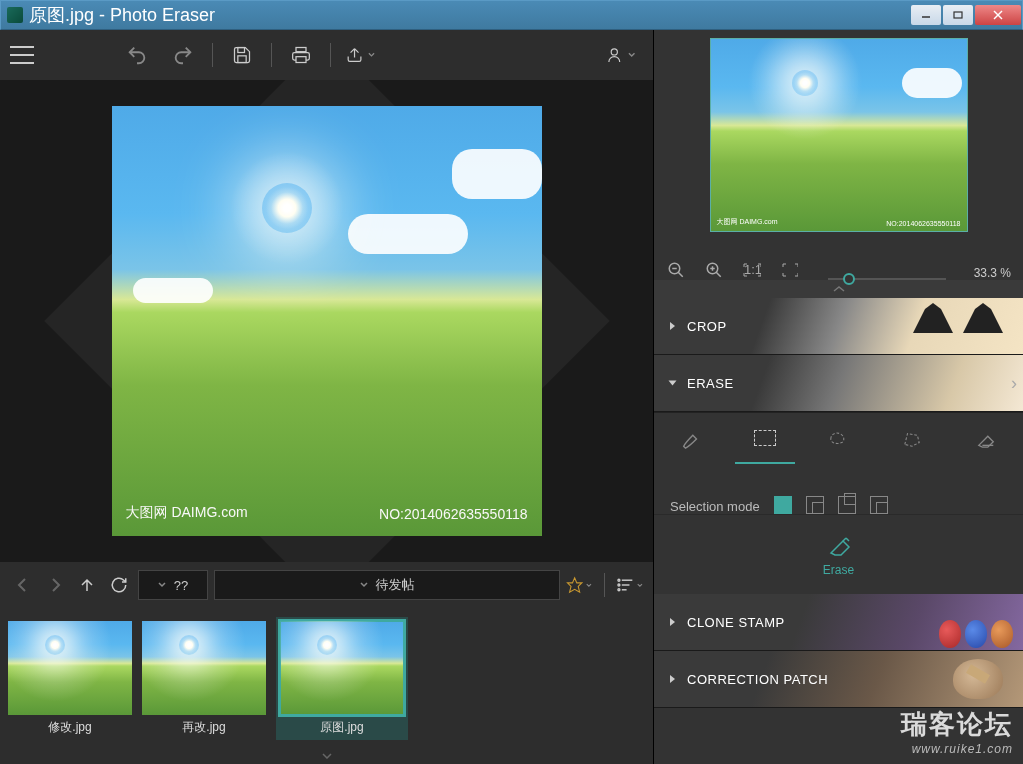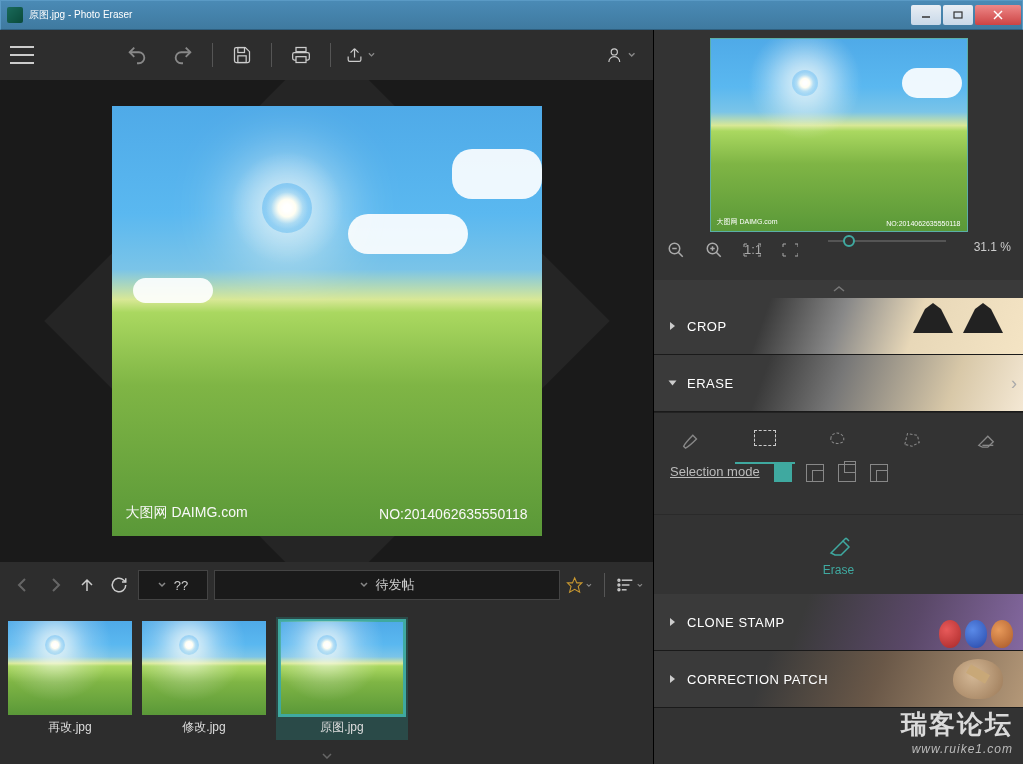--- a/index.html
+++ b/index.html
@@ -1,20 +1,20 @@
 <!DOCTYPE html>
 <html><head>
 <meta charset="utf-8">
 <style>
 * { margin: 0; padding: 0; box-sizing: border-box; font-family: "Segoe UI", sans-serif; font-size: 13px; }
 body { background: #2a2a2a; color: #ccc; width: 1023px; height: 764px; overflow: hidden; }
 
 .titlebar { height: 30px; background: linear-gradient(to bottom, #4a8ab5, #3f7aa0); display: flex; align-items: center; border: 1px solid #5a9ac5; border-bottom: 1px solid #2f5f7f; }
 .titlebar-icon { width: 16px; height: 16px; margin: 0 6px; background: linear-gradient(135deg,#1a6a5a,#0a4a3a); border-radius: 2px; }
-.titlebar-text { color: #fff; font-size: 10px; flex: 1; }
+.titlebar-text { color: #fff; font-size: 18px; flex: 1; }
 .win-controls { display: flex; }
 .win-btn { width: 30px; height: 20px; display: flex; align-items: center; justify-content: center; margin: 0 1px; font-size: 11px; color: #333; border-radius: 2px; }
 .win-min { background: linear-gradient(to bottom,#e8eef4,#c8d8e8); }
 .win-max { background: linear-gradient(to bottom,#e8eef4,#c8d8e8); }
 .win-close { background: linear-gradient(to bottom,#e88,#c44); color: #fff; width: 46px; }
 
 .main-layout { display: flex; height: calc(100% - 30px); }
 .left-panel { flex: 1; display: flex; flex-direction: column; background: #1e1e1e; }
 .right-panel { width: 370px; background: #333; display: flex; flex-direction: column; border-left: 1px solid #000; }
 
@@ -46,21 +46,21 @@
 .thumb-item { display: flex; flex-direction: column; align-items: center; gap: 4px; }
 .thumb-item.active .thumb-img { outline: 3px solid #3fa9a0; outline-offset: -1px; }
 .thumb-item.active { background: #2a4a48; padding: 4px; align-items: center; }
 .thumb-img { width: 124px; height: 94px; }
 .thumb-label { font-size: 12px; color: #ddd; }
 .strip-footer { height: 16px; background: #2d2d2d; display: flex; align-items: center; justify-content: center; color: #666; }
 
 
 .preview-box { height: 210px; display: flex; align-items: center; justify-content: center; padding: 8px; }
 .preview-img { width: 256px; height: 192px; outline: 1px solid #5aafa7; }
-.zoom-row { height: 40px; display: flex; align-items: flex-start; padding: 0 12px; gap: 18px; }
+.zoom-row { height: 40px; display: flex; align-items: flex-end; padding: 0 12px; gap: 18px; }
 .zoom-icon { width: 20px; height: 20px; display: flex; align-items: center; justify-content: center; color: #999; }
 .slider-track { flex: 1; height: 2px; background: #555; position: relative; margin: 0 10px; }
 .slider-thumb { position: absolute; left: 18%; top: 50%; transform: translate(-50%,-50%); width: 12px; height: 12px; border: 2px solid #3fa9a0; border-radius: 50%; background: #333; }
 .zoom-pct { color: #ccc; font-size: 12px; }
 .up-chevron-row { height: 18px; display: flex; align-items: center; justify-content: center; color: #777; background: #3a3a3a; }
 
 .section { position: relative; border-bottom: 1px solid #1a1a1a; overflow: hidden; text-align: center; }
 .section-header { height: 56px; display: flex; align-items: center; padding: 0 16px; gap: 12px; color: #fff; font-size: 13px; letter-spacing: 0.5px; position: relative; }
 .section-arrow { width: 0; height: 0; border-left: 5px solid #ccc; border-top: 4px solid transparent; border-bottom: 4px solid transparent; }
 .section-arrow.down { transform: rotate(90deg); }
@@ -70,21 +70,21 @@
 .bg-clone { background: linear-gradient(110deg, #3a3a3a 40%, #5a4868 70%, #8468a0 100%); }
 .expand-arrow-right { position: absolute; right: 6px; top: 50%; transform: translateY(-50%); color: #aaa; font-size: 18px; }
 .hands { position: absolute; right: 20px; top: 5px; display: flex; gap: 10px; }
 .hand { width: 40px; height: 30px; background: #222; clip-path: polygon(0 100%, 30% 20%, 50% 0, 70% 20%, 100% 100%); }
 
 .erase-tools { height: 52px; background: #333; display: flex; align-items: center; justify-content: space-around; border-top: 1px solid #222; }
 .erase-tool { width: 60px; height: 100%; display: flex; align-items: center; justify-content: center; color: #888; }
 .erase-tool.active { border-bottom: 2px solid #3fa9a0; color: #ccc; }
 .dashed-rect { width: 22px; height: 16px; border: 1px dashed #ccc; }
 
-.selection-mode-row { height: 50px; background: #333; display: flex; align-items: flex-start; padding: 0 16px; gap: 14px; font-size: 12px; color: #bbb; text-decoration: underline; }
+.selection-mode-row { height: 50px; background: #333; display: flex; align-items: flex-end; padding: 0 16px; gap: 14px; font-size: 12px; color: #bbb; }
 .mode-icon { width: 18px; height: 18px; border: 1px solid #888; }
 .mode-icon.active { border-color: #3fa9a0; background: #3fa9a0; }
 
 .erase-action { height: 80px; background: #333; display: flex; flex-direction: column; align-items: center; justify-content: center; gap: 6px; border-top: 1px solid #2a2a2a; }
 .erase-icon-big { color: #3fa9a0; }
 .erase-label { color: #3fa9a0; font-size: 12px; }
 
 .balloons { position: absolute; right: 10px; bottom: 2px; display: flex; gap: 4px; }
 .balloon { width: 22px; height: 28px; border-radius: 50% 50% 48% 48%; }
 .balloon:nth-child(1) { background: radial-gradient(circle at 35% 35%, #e85a5a, #a82828); }
@@ -251,27 +251,27 @@
             <path d="M1 1l3 3 3-3" stroke="#888" stroke-width="1.5" fill="none"></path>
           </svg>
       </div>
     </div>
 
     <div class="thumb-strip">
       <div class="thumb-item">
         <div class="thumb-img photo">
             <div class="sun" style="left:30%;top:15%;width:20px;height:20px;box-shadow:0 0 20px 10px rgba(255,255,245,0.6)"></div>
           </div>
-        <span class="thumb-label">再改.jpg</span>
+        <span class="thumb-label">修改.jpg</span>
       </div>
       <div class="thumb-item">
         <div class="thumb-img photo">
             <div class="sun" style="left:30%;top:15%;width:20px;height:20px;box-shadow:0 0 20px 10px rgba(255,255,245,0.6)"></div>
           </div>
-        <span class="thumb-label">修改.jpg</span>
+        <span class="thumb-label">再改.jpg</span>
       </div>
       <div class="thumb-item active">
         <div class="thumb-img photo">
             <div class="sun" style="left:30%;top:15%;width:20px;height:20px;box-shadow:0 0 20px 10px rgba(255,255,245,0.6)"></div>
           </div>
         <span class="thumb-label">原图.jpg</span>
       </div>
     </div>
     <div class="strip-footer">
       <svg width="10" height="6" viewBox="0 0 10 6">
@@ -312,21 +312,21 @@
           </svg>
         </div>
       <div class="zoom-icon">
           <svg width="16" height="14" viewBox="0 0 16 14" stroke="#aaa" stroke-width="1" fill="none">
             <path d="M1 4V1h3 M13 1h3v3 M1 10v3h3 M16 10v3h-3"></path>
           </svg>
         </div>
       <div class="slider-track">
           <div class="slider-thumb"></div>
         </div>
-      <div class="zoom-pct">31.1 %</div>
+      <div class="zoom-pct">33.3 %</div>
     </div>
     <div class="up-chevron-row">
       <svg width="12" height="8" viewBox="0 0 12 8">
           <path d="M1 6l5-4 5 4" stroke="#777" stroke-width="1.5" fill="none"></path>
         </svg>
     </div>
 
     <div class="section bg-crop">
       <div class="section-header">
         <div class="section-arrow"></div>

